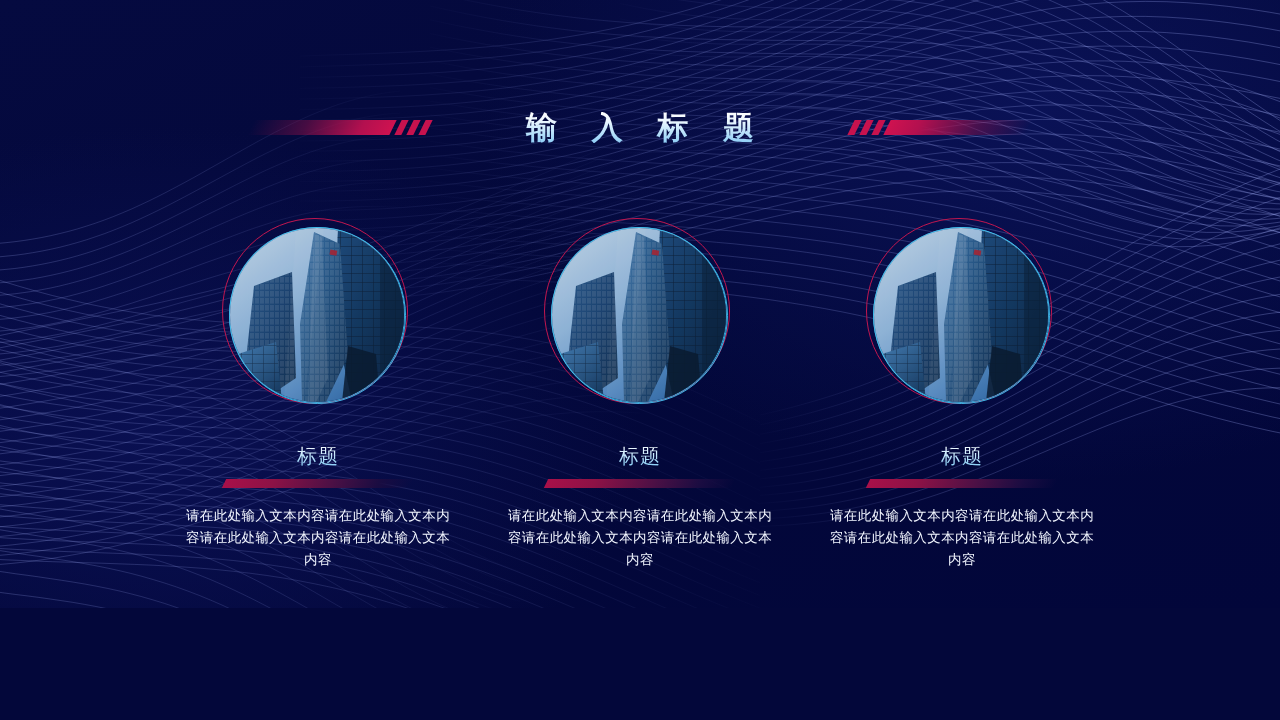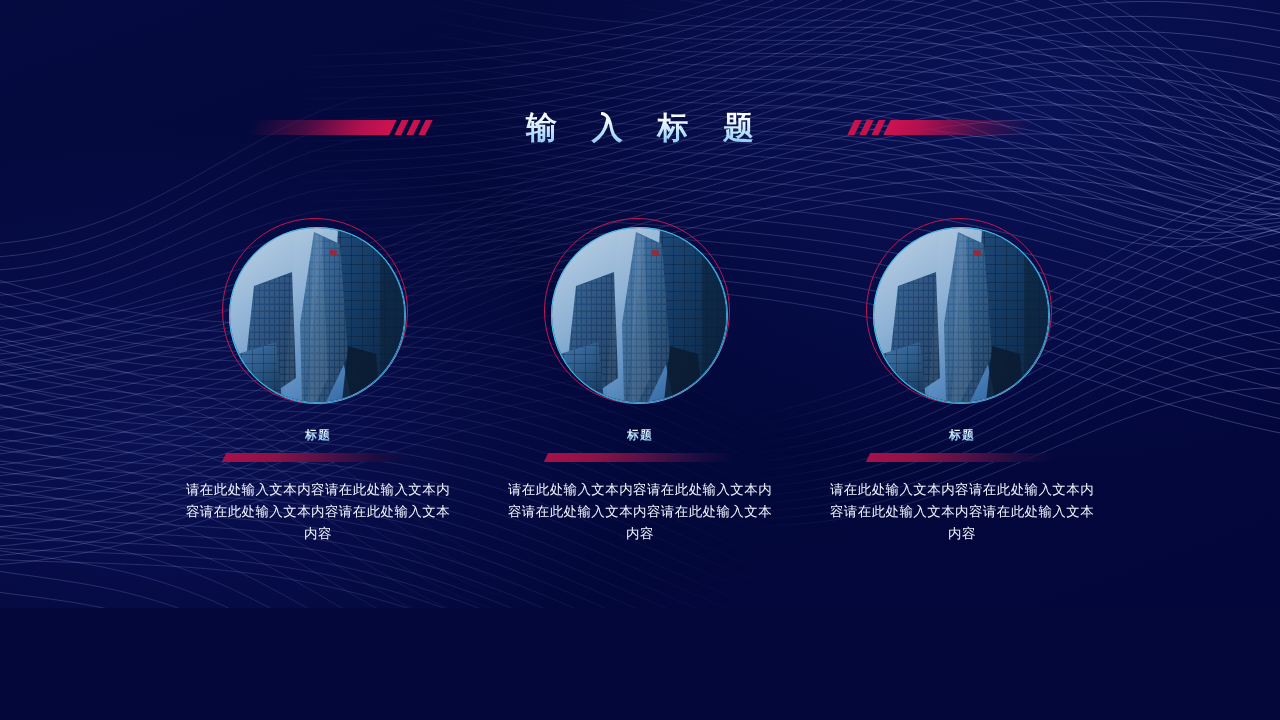--- a/index.html
+++ b/index.html
@@ -130,23 +130,23 @@
     top: 10px;
     width: 174px;
     height: 174px;
     border-radius: 50%;
     overflow: hidden;
     box-shadow: 0 0 0 1px rgba(70,190,235,0.85);
   }
   .photo svg { display: block; width: 174px; height: 174px; }
 
   .card-title {
-    margin-top: 10px;
-    font-size: 12px;
-    font-weight: bold;
+    margin-top: 26px;
+    font-size: 20px;
+    font-weight: normal;
     letter-spacing: 1px;
     background: linear-gradient(180deg, #ffffff 0%, #d5efff 34%, #7fc9f4 100%);
     -webkit-background-clip: text;
     background-clip: text;
     color: transparent;
     -webkit-text-fill-color: transparent;
     line-height: 1.2;
   }
   .card-rule {
     margin-top: 11px;

